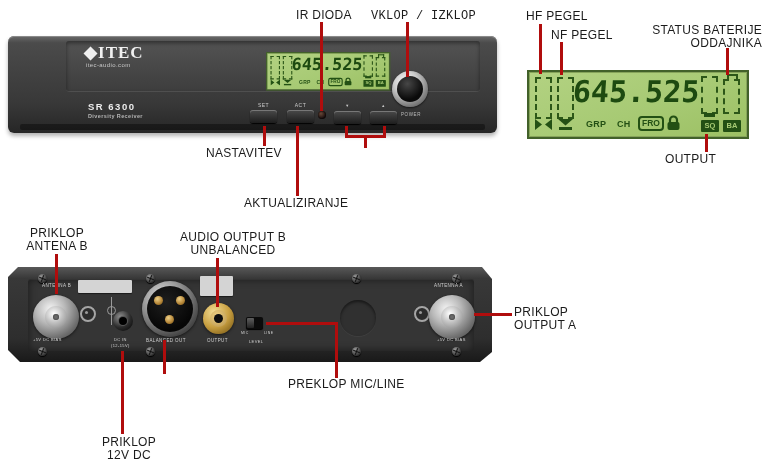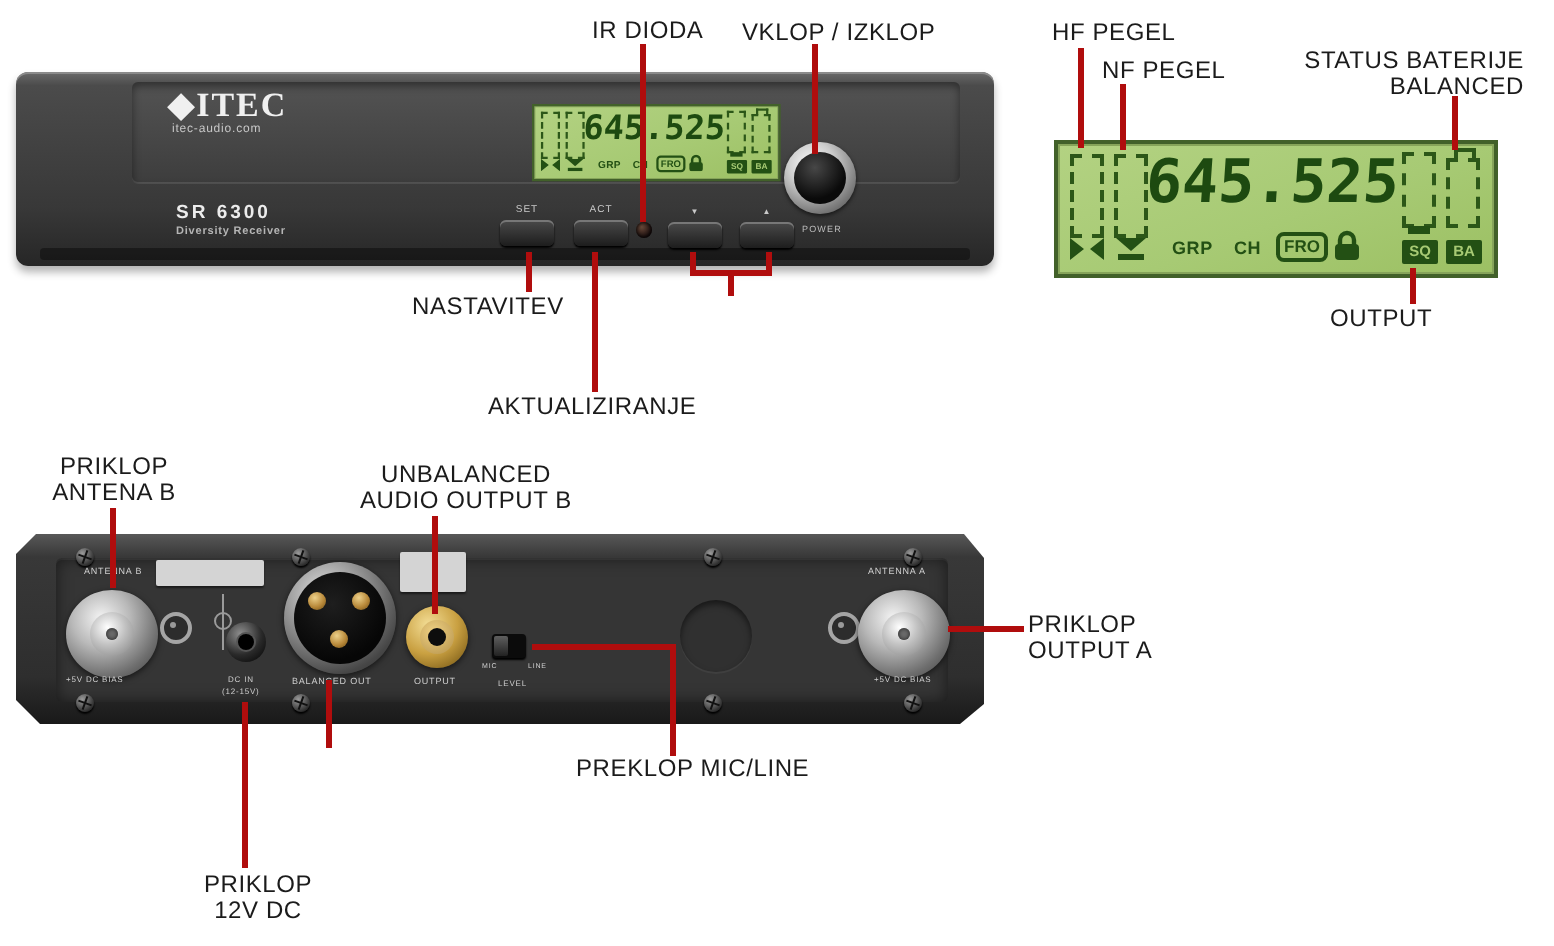--- a/index.html
+++ b/index.html
@@ -235,37 +235,37 @@
   <div class="rline" style="left:364px;top:137px;width:3px;height:11px;"></div>
   <div class="rline" style="left:55px;top:254px;width:3px;height:40px;"></div>
   <div class="rline" style="left:216px;top:258px;width:3px;height:49px;"></div>
   <div class="rline" style="left:474px;top:313px;width:38px;height:3px;"></div>
   <div class="rline" style="left:163px;top:340px;width:3px;height:34px;"></div>
   <div class="rline" style="left:266px;top:322px;width:72px;height:3px;"></div>
   <div class="rline" style="left:335px;top:322px;width:3px;height:56px;"></div>
   <div class="rline" style="left:121px;top:351px;width:3px;height:83px;"></div>
 
   <div class="callout" style="left:296px;top:9px;">IR DIODA</div>
-  <div class="callout" style="left:371px;top:10px;">VKLOP / IZKLOP</div>
+  <div class="callout" style="left:371px;top:10px;font-family:Liberation Mono, monospace;">VKLOP / IZKLOP</div>
   <div class="callout" style="left:526px;top:10px;">HF PEGEL</div>
   <div class="callout" style="left:551px;top:29px;">NF PEGEL</div>
   <div class="callout" style="left:650px;top:24px;width:112px;text-align:right;">
     <div>STATUS BATERIJE</div>
-    <div>BALANCED</div>
+    <div>ODDAJNIKA</div>
   </div>
   <div class="callout" style="left:665px;top:153px;">OUTPUT</div>
   <div class="callout" style="left:206px;top:147px;">NASTAVITEV</div>
   <div class="callout" style="left:244px;top:197px;">AKTUALIZIRANJE</div>
   <div class="callout" style="left:14px;top:227px;width:86px;text-align:center;">
     <div>PRIKLOP</div>
     <div>ANTENA B</div>
   </div>
   <div class="callout" style="left:168px;top:231px;width:130px;text-align:center;">
+    <div>AUDIO OUTPUT B</div>
     <div>UNBALANCED</div>
-    <div>AUDIO OUTPUT B</div>
   </div>
   <div class="callout" style="left:514px;top:306px;">
     <div>PRIKLOP</div>
     <div>OUTPUT A</div>
   </div>
   <div class="callout" style="left:288px;top:378px;">PREKLOP MIC/LINE</div>
   <div class="callout" style="left:95px;top:436px;width:68px;text-align:center;">
     <div>PRIKLOP</div>
     <div>12V DC</div>
   </div>

